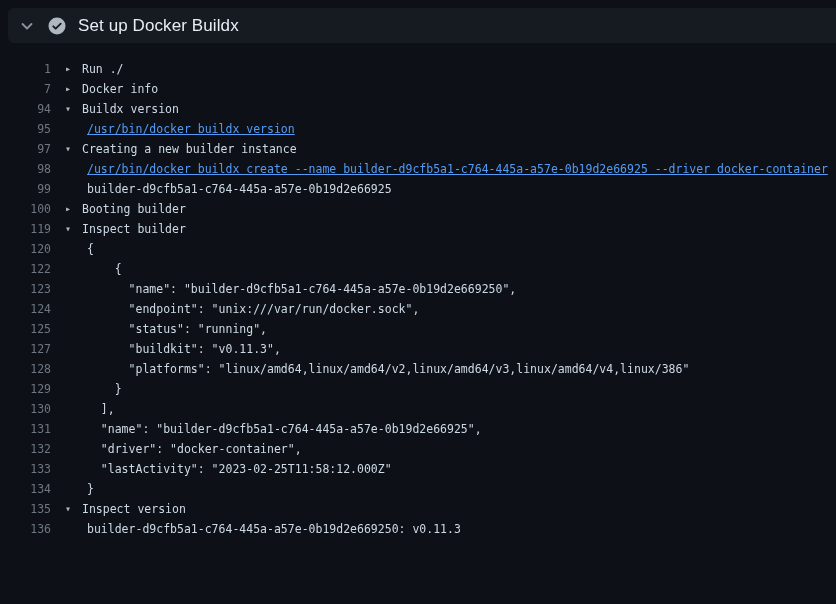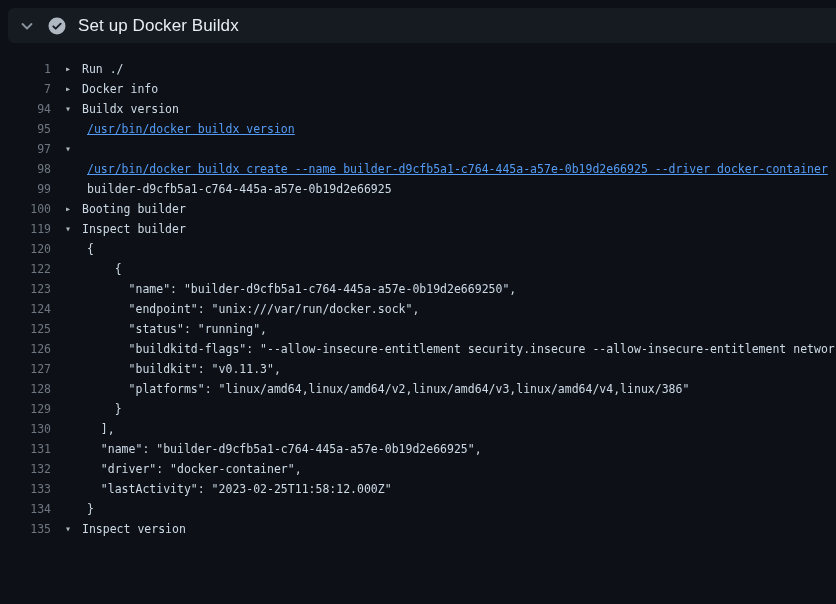--- a/index.html
+++ b/index.html
@@ -106,20 +106,21 @@
       <span class="text">Buildx version</span>
     </div>
       <div class="row command">
       <a class="num">95</a>
       
       <span class="text">/usr/bin/docker buildx version</span>
     </div>
       <div class="row group">
       <a class="num">97</a>
       <span class="arrow">▾</span>
+      <span class="text">Creating a new builder instance</span>
     </div>
       <div class="row command">
       <a class="num">98</a>
       
       <span class="text">/usr/bin/docker buildx create --name builder-d9cfb5a1-c764-445a-a57e-0b19d2e66925 --driver docker-container</span>
     </div>
       <div class="row output">
       <a class="num">99</a>
       
       <span class="text">builder-d9cfb5a1-c764-445a-a57e-0b19d2e66925</span>
@@ -153,25 +154,20 @@
       <a class="num">124</a>
       
       <span class="text">      "endpoint": "unix:///var/run/docker.sock",</span>
     </div>
       <div class="row output">
       <a class="num">125</a>
       
       <span class="text">      "status": "running",</span>
     </div>
       <div class="row output">
-      <a class="num">126</a>
-      
-      <span class="text">      "buildkitd-flags": "--allow-insecure-entitlement security.insecure --allow-insecure-entitlement networ</span>
-    </div>
-      <div class="row output">
       <a class="num">127</a>
       
       <span class="text">      "buildkit": "v0.11.3",</span>
     </div>
       <div class="row output">
       <a class="num">128</a>
       
       <span class="text">      "platforms": "linux/amd64,linux/amd64/v2,linux/amd64/v3,linux/amd64/v4,linux/386"</span>
     </div>
       <div class="row output">
@@ -202,15 +198,20 @@
       <div class="row output">
       <a class="num">134</a>
       
       <span class="text">}</span>
     </div>
       <div class="row group">
       <a class="num">135</a>
       <span class="arrow">▾</span>
       <span class="text">Inspect version</span>
     </div>
+      <div class="row output">
+      <a class="num">136</a>
+      
+      <span class="text">builder-d9cfb5a1-c764-445a-a57e-0b19d2e669250: v0.11.3</span>
+    </div>
     </div>
 
 </div>
 
 </body></html>

